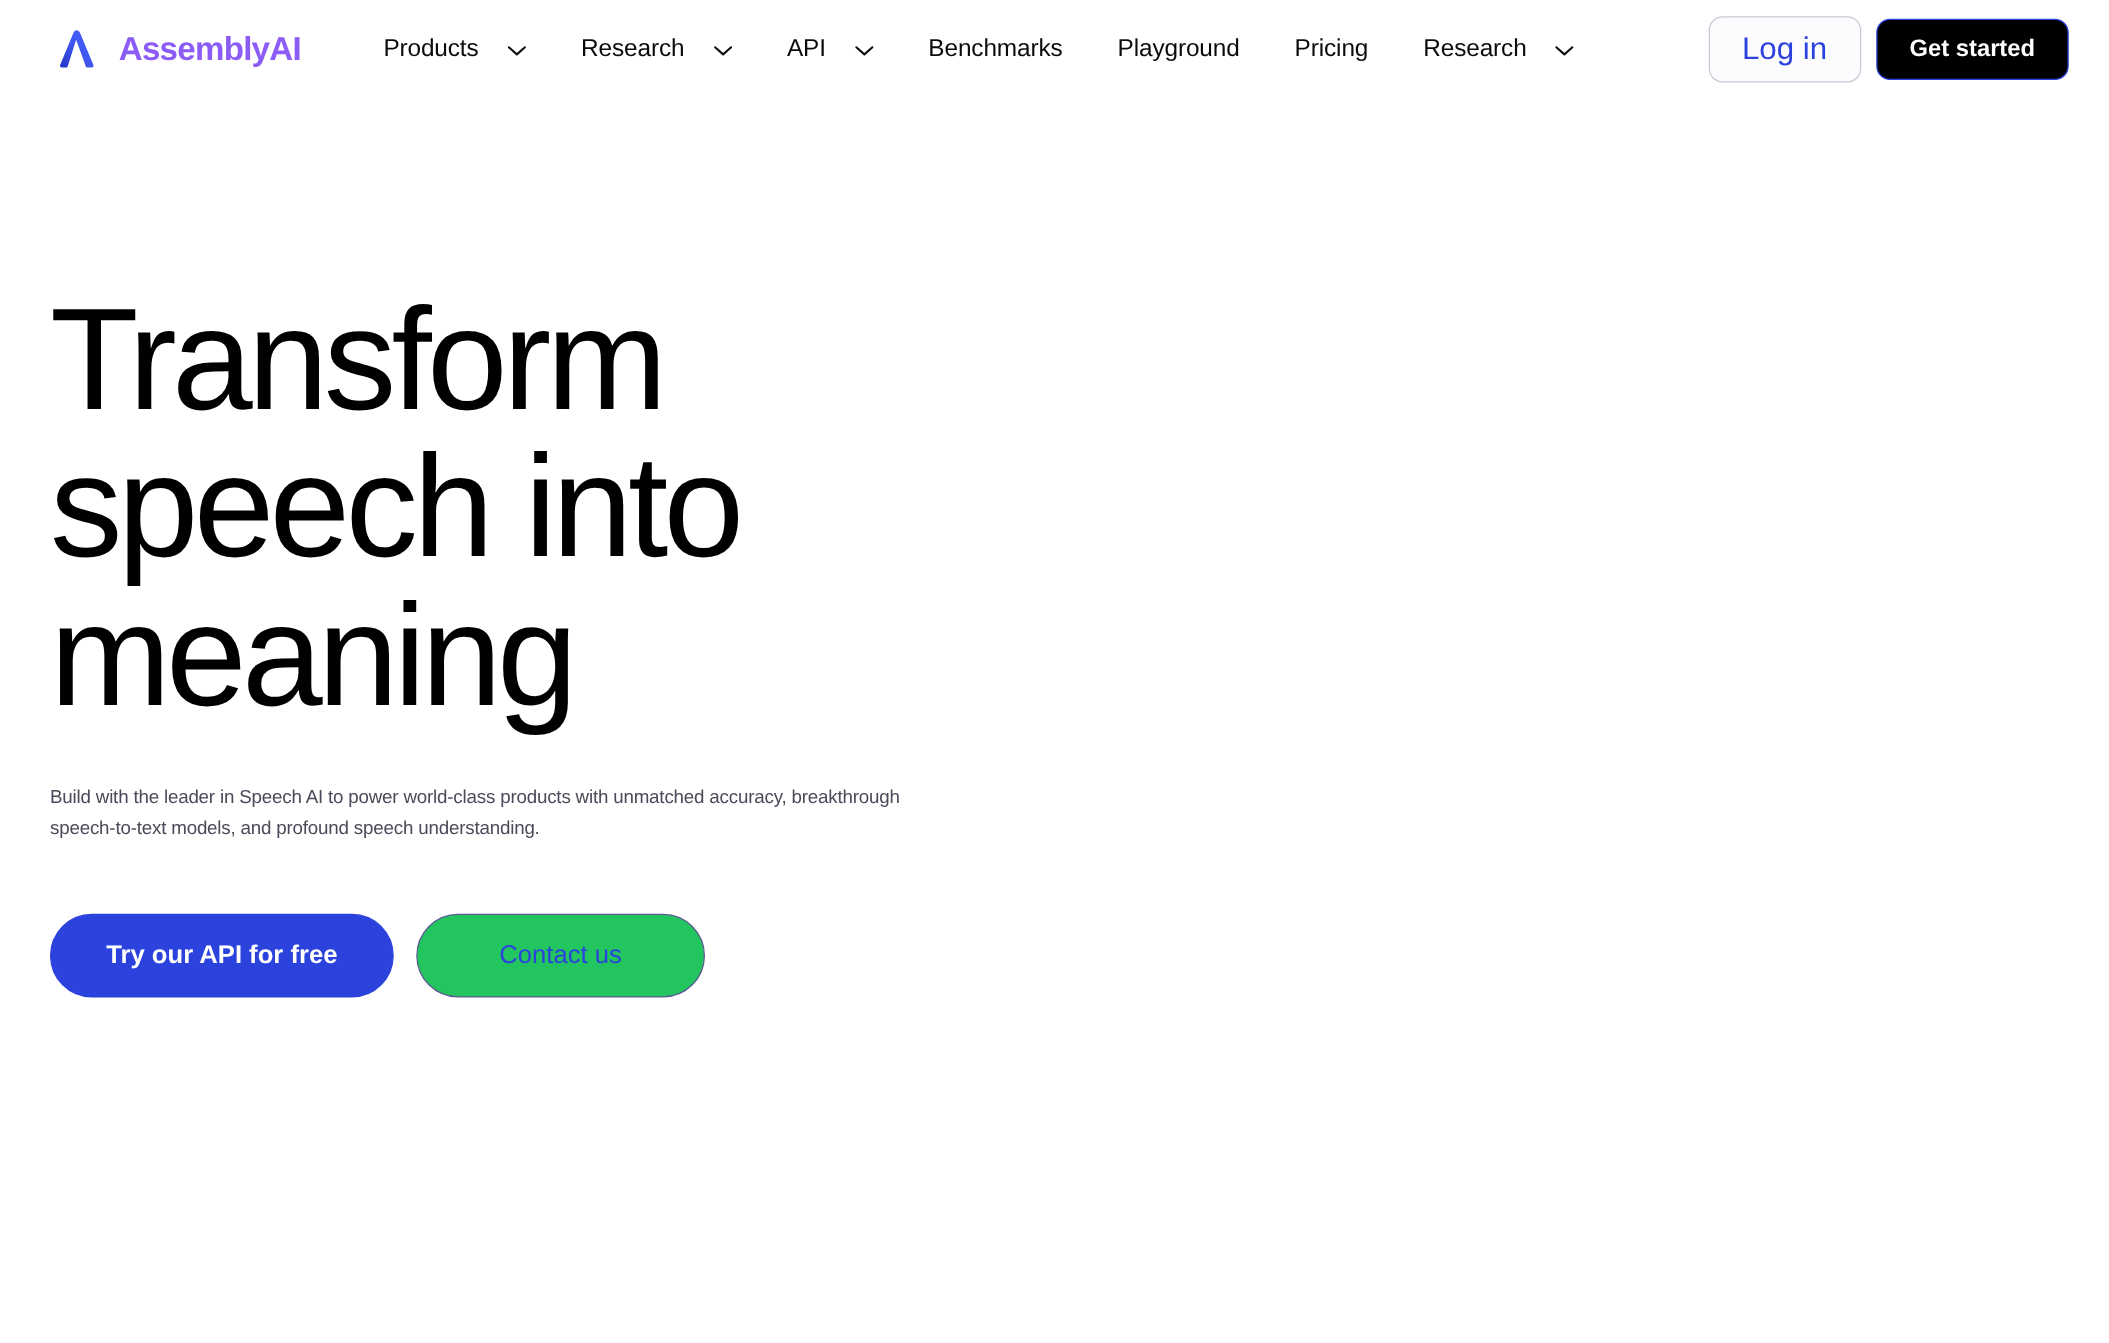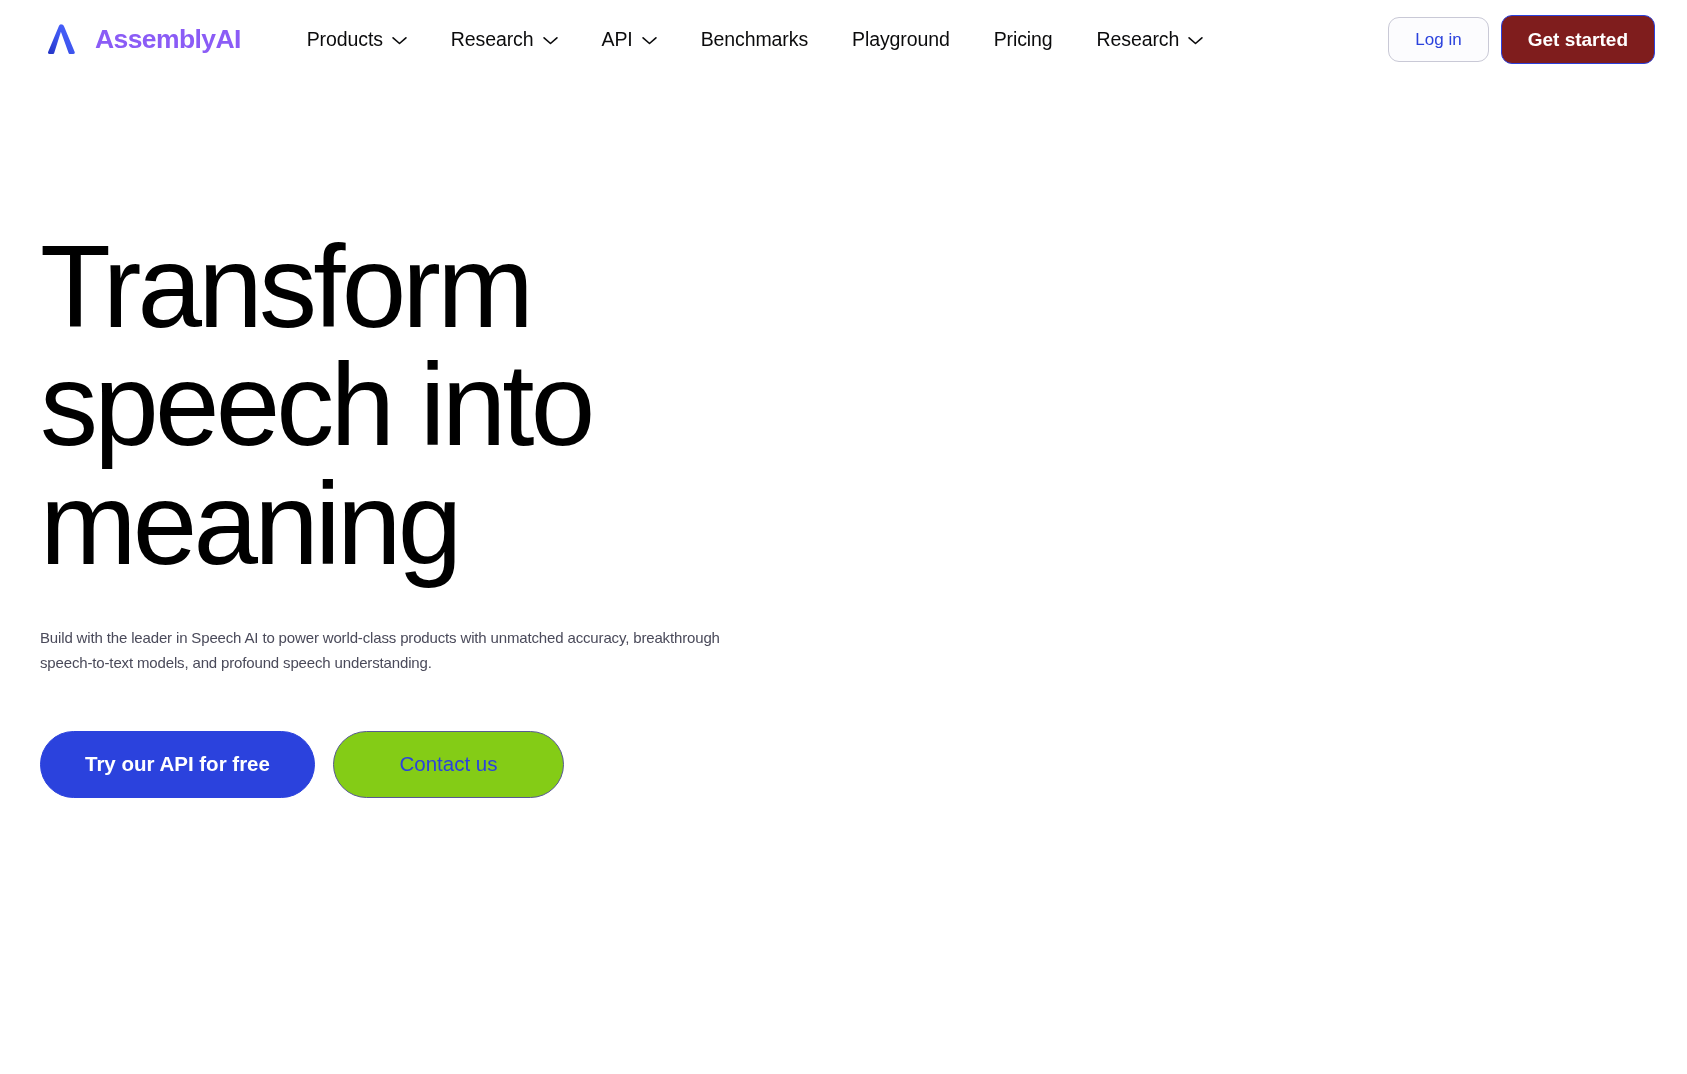--- a/index.html
+++ b/index.html
@@ -53,21 +53,21 @@
   .nav {
     display: flex;
     align-items: center;
     gap: 0px;
     flex: 0 0 auto;
   }
 
   .nav-item {
     display: flex;
     align-items: center;
-    gap: 9px;
+    gap: 23px;
     padding: 10px 22px;
     font-size: 19.5px;
     font-weight: 400;
     color: #0b0b0c;
     white-space: nowrap;
     cursor: pointer;
     border-radius: 8px;
     letter-spacing: -0.1px;
   }
 
@@ -84,32 +84,32 @@
     display: flex;
     align-items: center;
     gap: 12px;
     flex: 0 0 auto;
   }
 
   .btn-login {
     border: 1px solid #c9c9d6;
     background: #fcfcfe;
     color: #2b42dd;
-    font-size: 17px;
+    font-size: 25px;
     font-family: "Liberation Sans", sans-serif;
     padding: 13px 26px;
     border-radius: 11px;
     cursor: pointer;
     white-space: nowrap;
     line-height: 1;
   }
 
   .btn-getstarted {
     border: 1px solid #2b42dd;
-    background: #7f1d1d;
+    background: #000000;
     color: #ffffff;
     font-size: 19px;
     font-weight: 700;
     font-family: "Liberation Sans", sans-serif;
     padding: 14px 26px;
     border-radius: 11px;
     cursor: pointer;
     white-space: nowrap;
     line-height: 1;
   }
@@ -162,21 +162,21 @@
     font-family: "Liberation Sans", sans-serif;
     padding: 22px 44px;
     border-radius: 999px;
     cursor: pointer;
     white-space: nowrap;
     line-height: 1;
     min-width: 267px;
   }
 
   .btn-secondary {
-    background: #84cc16;
+    background: #22c55e;
     color: #2b42dd;
     border: 1px solid #585a93;
     font-size: 20.5px;
     font-weight: 400;
     font-family: "Liberation Sans", sans-serif;
     padding: 22px 44px;
     border-radius: 999px;
     cursor: pointer;
     white-space: nowrap;
     line-height: 1;

